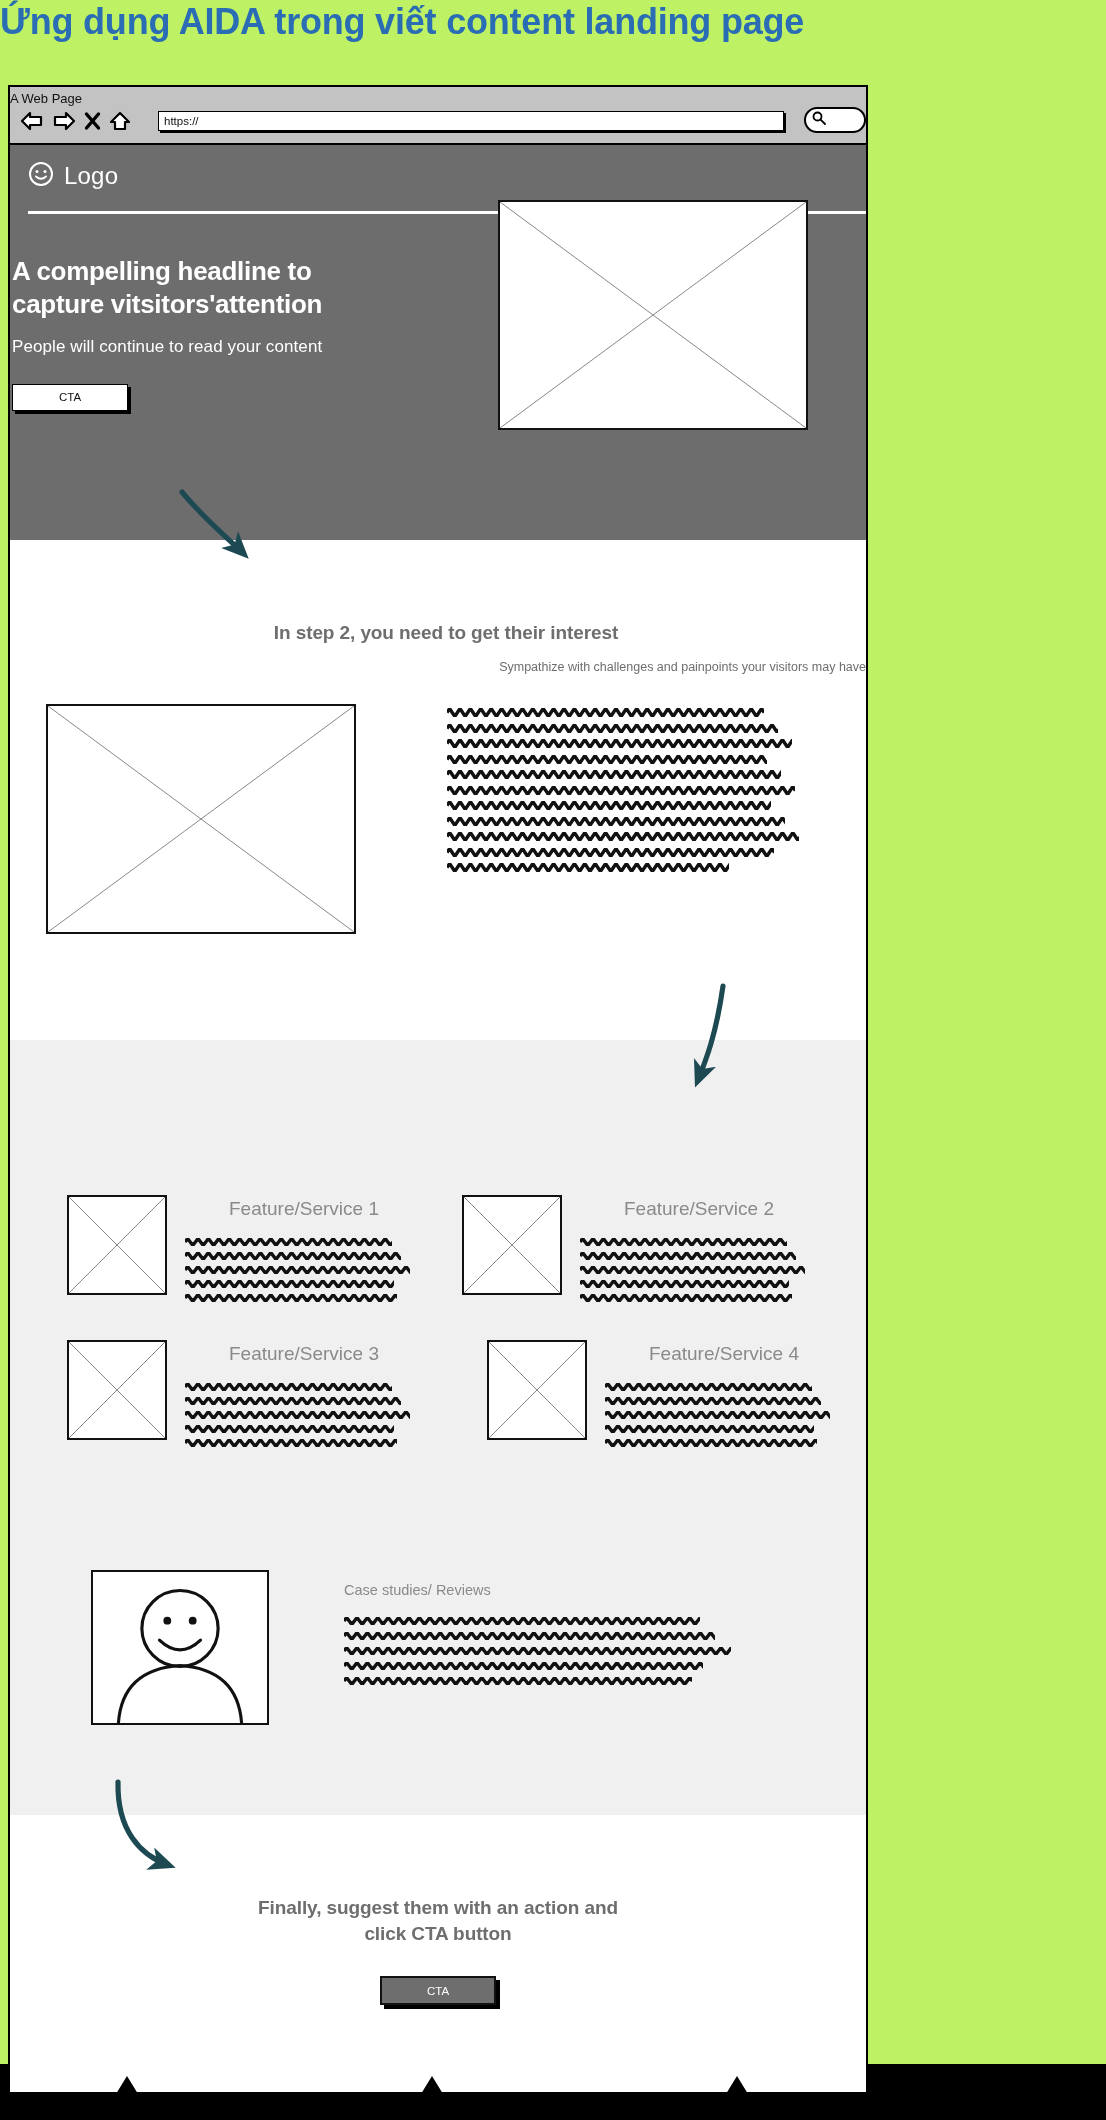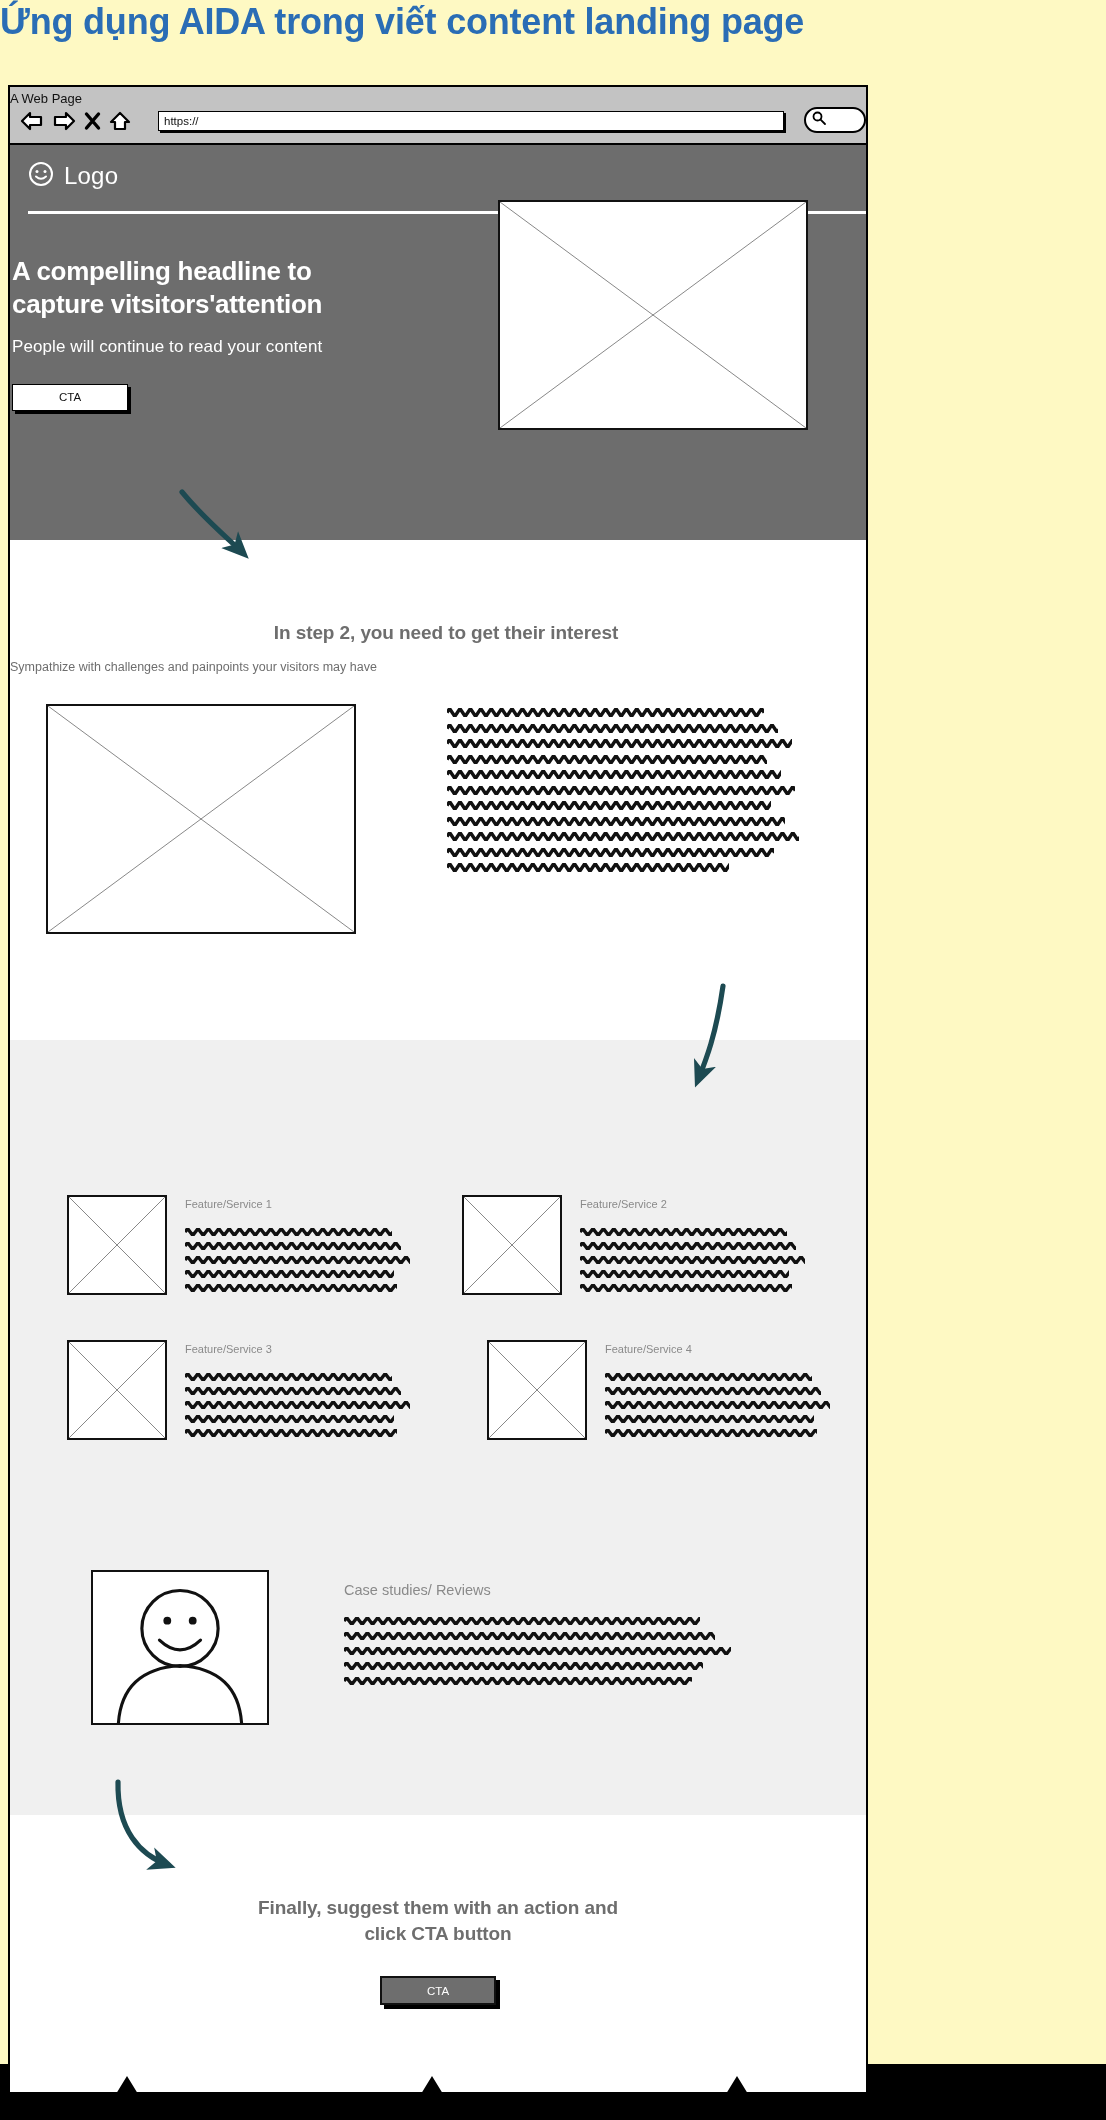--- a/index.html
+++ b/index.html
@@ -2,21 +2,21 @@
 <html><head>
 <meta charset="utf-8">
 <style>
   * { box-sizing: border-box; margin: 0; padding: 0; }
   html, body {
     width: 1106px; height: 2120px;
     background: #000;
     font-family: "Liberation Sans", sans-serif;
     overflow: hidden;
   }
-  #root { position: relative; width: 1106px; height: 2120px; background: #fef9c3; }
+  #root { position: relative; width: 1106px; height: 2120px; background: #bef264; }
 
   
   .slide-title {
     position: absolute; left: 0px; top: 0px;
     width: 900px; height: 46px;
     color: #2a6db5;
     font-size: 36px; font-weight: 700;
     letter-spacing: -0.2px;
     line-height: 44px;
     white-space: nowrap;
@@ -107,43 +107,43 @@
   
   .sec { position: relative; padding: 0; }
   .sec-white { background: #fff; }
   .sec-gray  { background: #f0f0f0; }
   .sec-h2 {
     text-align: center; color: #6e6e6e;
     font-size: 19px; font-weight: 700; line-height: 1.35;
     letter-spacing: -0.1px;
   }
   .sec-sub {
-    text-align: left; color: #6e6e6e;
-    font-size: 12.5px; margin-top: 14px;
+    text-align: right; color: #6e6e6e;
+    font-size: 12.5px; margin-top: 14px; padding-left: 45px;
   }
 
   
   .interest { height: 500px; }
   .interest .sec-h2 { padding-top: 80px; padding-left: 16px; }
   .interest-img { position: absolute; left: 36px; top: 164px; width: 310px; height: 230px; }
   .interest-text { position: absolute; left: 437px; top: 163px; width: 355px; }
 
   
   .scrib { display: block; }
   .scrib-line { display: block; height: 9px; margin-bottom: 6.5px; }
 
   
   .desire { height: 775px; }
   .desire .sec-h2 { padding-top: 72px; }
   .feat {
     position: absolute; display: flex; gap: 18px; width: 355px;
   }
   .feat-thumb { width: 100px; height: 100px; flex: none; }
   .feat-body { flex: 1; padding-top: 3px; }
-  .feat-title { color: #8a8a8a; font-size: 11px; margin-bottom: 12px; }
+  .feat-title { color: #8a8a8a; font-size: 19px; margin-bottom: 12px; margin-left: 44px; }
   .case-wrap { position: absolute; left: 57px; top: 530px; display: flex; gap: 75px; padding-left: 24px; }
   .case-img { width: 178px; height: 155px; flex: none; }
   .case-body { width: 400px; padding-top: 12px; }
   .case-title { color: #8a8a8a; font-size: 14.5px; margin-bottom: 13px; }
 
   
   .action { height: 250px; }
   .action .sec-h2 { padding-top: 80px; }
   .cta-dark {
     margin: 30px auto 0; width: 116px; height: 29px;

